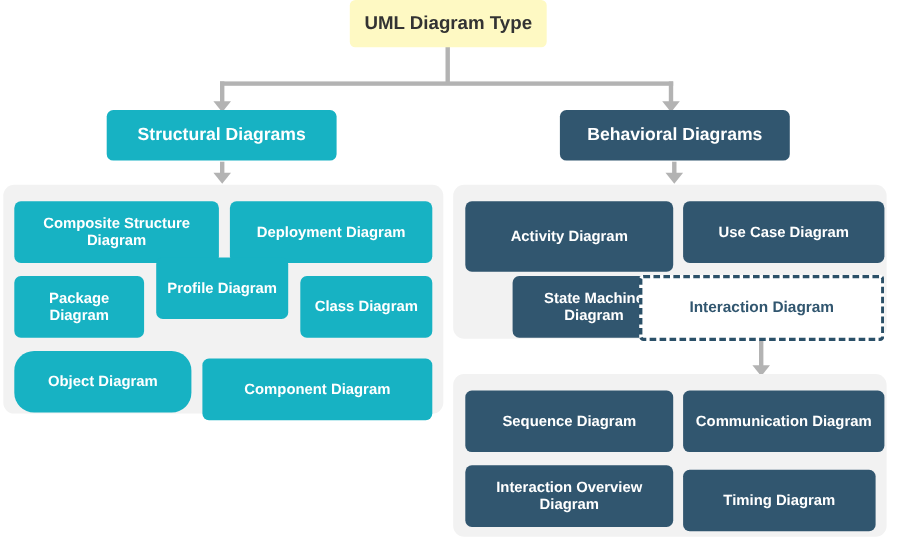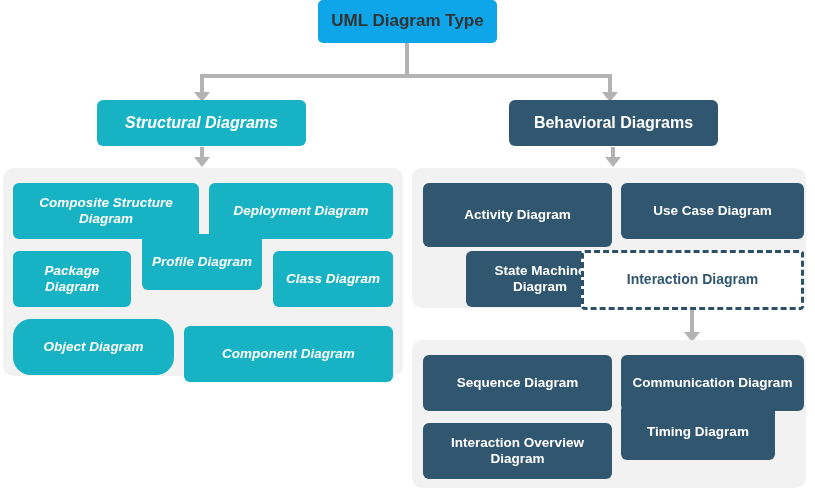--- a/index.html
+++ b/index.html
@@ -53,30 +53,29 @@
     display: flex;
     align-items: center;
     justify-content: center;
     text-align: center;
     font-weight: bold;
     line-height: 1.22;
     box-sizing: border-box;
     padding: 2px 6px;
   }
   .node.root {
-    background: #0ea5e9;
+    background: #fef9c3;
     color: #333333;
     font-size: 17px;
     border-radius: 5px;
     text-align: right;
   }
   .node.teal {
     background: #17B2C3;
     color: #ffffff;
-    font-style: italic;
   }
   .node.navy {
     background: #31566F;
     color: #ffffff;
   }
   .node.header {
     font-size: 16px;
   }
   .node.leaf {
     font-size: 13.5px;
@@ -168,17 +167,17 @@
   <div class="node navy leaf" style="left:423px; top:355px; width:189px; height:56px;">
     <span>Sequence Diagram</span>
   </div>
   <div class="node navy leaf" style="left:621px; top:355px; width:183px; height:56px;text-align:center;">
     <span>Communication Diagram</span>
   </div>
 
   <div class="node navy leaf" style="left:423px; top:423px; width:189px; height:56px;">
     <span>Interaction Overview Diagram</span>
   </div>
-  <div class="node navy leaf" style="left:621px; top:404px; width:154px; height:56px;">
+  <div class="node navy leaf" style="left:621px; top:427px; width:175px; height:56px;">
     <span>Timing Diagram</span>
   </div>
 
 </div>
 
 </body></html>

